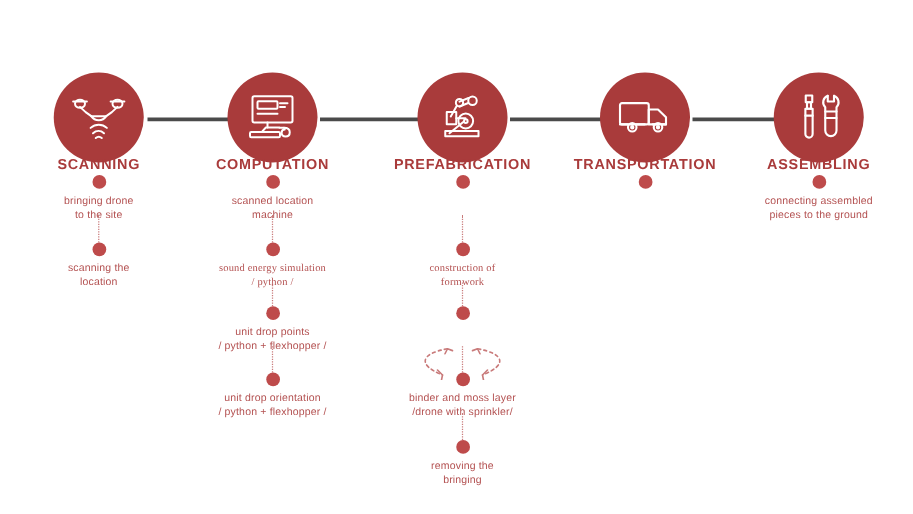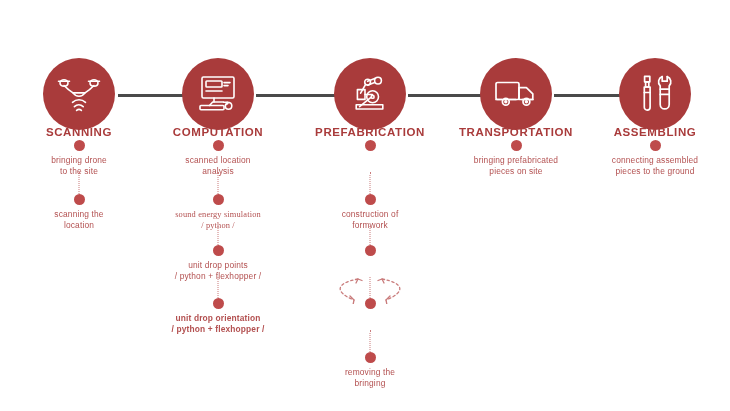--- a/index.html
+++ b/index.html
@@ -108,36 +108,36 @@
       <path d="M31.2 28.2c3 0 4.6 1.6 4.6 3.6s-1.4 3.4-3.3 3.4-3.2-1.3-3.2-3 1.2-2.6 2.5-2.6"></path>
       <path d="M27.6 28.2h3.6"></path>
     </svg>
           </span>
         </div>
         <div class="stage-title">COMPUTATION</div>
         <div class="steps">
           <div class="step" style="top: 0px;">
             <div class="dot"></div>
             <div class="step-text">scanned location
-analysis</div>
+machine</div>
           </div>
           <div class="vline" style="top: 32px; height: 22px;"></div>
           <div class="step" style="top: 54px; font-family: Liberation Serif, serif;">
             <div class="dot"></div>
             <div class="step-text">sound energy simulation
 / python /</div>
           </div>
           <div class="vline" style="top: 86px; height: 19px;"></div>
           <div class="step" style="top: 105px;">
             <div class="dot"></div>
             <div class="step-text">unit drop points
 / python + flexhopper /</div>
           </div>
           <div class="vline" style="top: 137px; height: 21px;"></div>
-          <div class="step" style="top: 158px; font-weight: bold;">
+          <div class="step" style="top: 158px;">
             <div class="dot"></div>
             <div class="step-text">unit drop orientation
 / python + flexhopper /</div>
           </div>
           <div class="vline" style="top: -4px; height: 0px;"></div>
         </div>
       </div>
       <div class="stage" style="left: 275px;">
         <div class="circle">
           <span>
@@ -155,32 +155,34 @@
       <path d="M8.2 31.8h26.6v4.2H8.2z"></path>
     </svg>
           </span>
         </div>
         <div class="stage-title">PREFABRICATION</div>
         <div class="steps">
           <div class="step" style="top: 0px;">
             <div class="dot"></div>
           </div>
           <div class="vline" style="top: 32px; height: 22px;"></div>
-          <div class="step" style="top: 54px;">
+          <div class="step" style="top: 54px; font-family: Liberation Serif, serif;">
             <div class="dot"></div>
             <div class="step-text">construction of
 formwork</div>
           </div>
           <div class="vline" style="top: 86px; height: 19px;"></div>
           <div class="step" style="top: 105px;">
             <div class="dot"></div>
           </div>
           <div class="vline" style="top: 137px; height: 21px;"></div>
           <div class="step" style="top: 158px;">
             <div class="dot"></div>
+            <div class="step-text">binder and moss layer
+/drone with sprinkler/</div>
           </div>
           <div class="vline" style="top: 190px; height: 22px;"></div>
           <div class="step" style="top: 212px;">
             <div class="dot"></div>
             <div class="step-text">removing the
 bringing</div>
           </div>
           <div class="vline" style="top: -4px; height: 0px;"></div>
           <div class="cycle" style="top: 135px;">
             <svg width="100" height="29" viewBox="0 0 100 29" fill="none" stroke="#C97B7B" stroke-width="1.3" stroke-linecap="round" stroke-dasharray="2.4 2.6">
@@ -205,22 +207,20 @@
       <circle cx="33.4" cy="24.8" r="3.4"></circle>
       <circle cx="12.8" cy="24.8" r="0.9"></circle>
       <circle cx="33.4" cy="24.8" r="0.9"></circle>
     </svg>
           </span>
         </div>
         <div class="stage-title">TRANSPORTATION</div>
         <div class="steps">
           <div class="step" style="top: 0px;">
             <div class="dot"></div>
-            <div class="step-text">bringing prefabricated
-pieces on site</div>
           </div>
           <div class="vline" style="top: -4px; height: 0px;"></div>
         </div>
       </div>
       <div class="stage" style="left: 560px;">
         <div class="circle">
           <span>
             <svg width="40" height="42" viewBox="0 0 40 42" fill="none" stroke="#fff" stroke-width="1.7" stroke-linecap="round" stroke-linejoin="round">
       <path d="M9.6 3.4h5.2v5.4H9.6z"></path>
       <path d="M10.6 8.8h3.2v5.2h-3.2z"></path>

